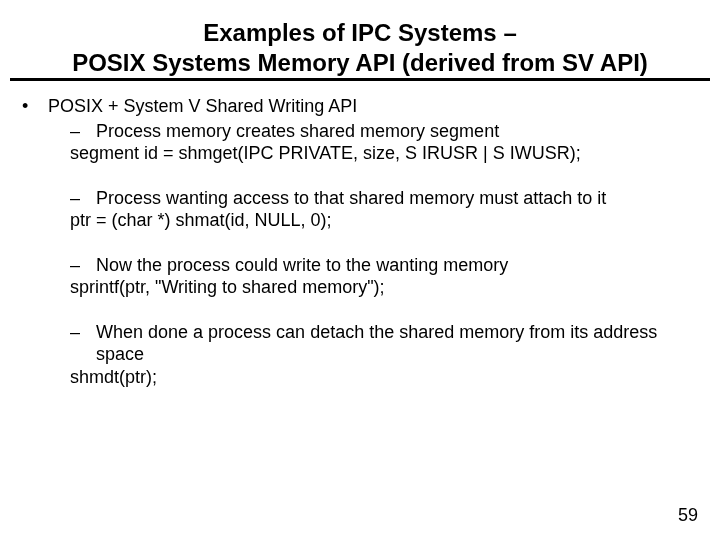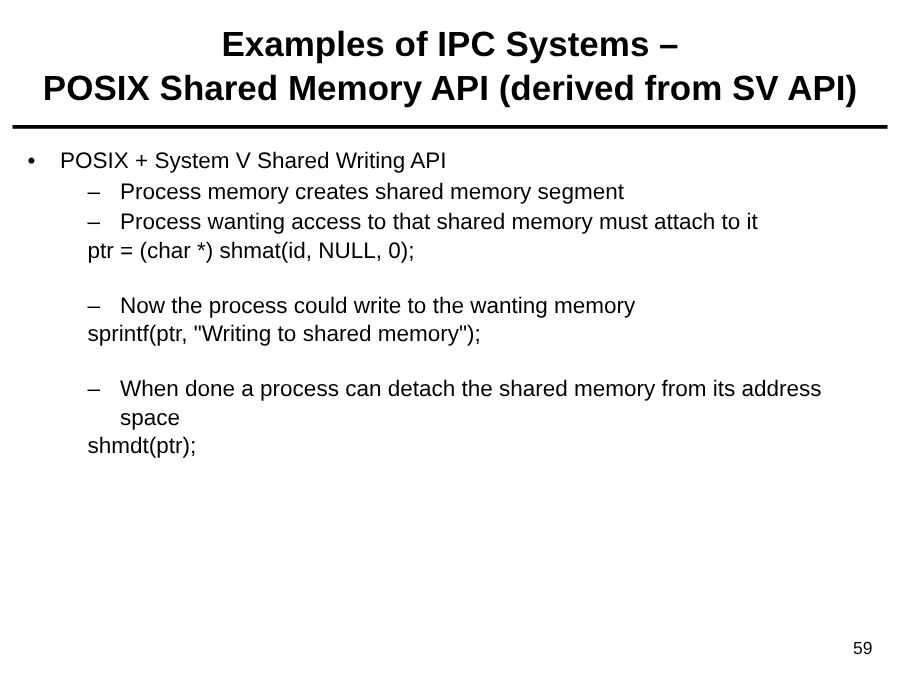--- a/index.html
+++ b/index.html
@@ -7,23 +7,23 @@
     width:720px;height:540px;
     background:#fff;
     font-family:Arial,Helvetica,sans-serif;
     color:#000;
     position:relative;
     box-sizing:border-box;
   }
   .title{
     text-align:center;
     font-weight:bold;
-    font-size:28px;
+    font-size:24px;
     line-height:1.25;
-    padding:18px 20px 12px 20px;
+    padding:18px 20px 0 20px;
   }
   .hr{
     border:none;
     border-top:3px solid #000;
     margin:0 10px 14px 10px;
   }
   .content{
     font-size:18px;
     line-height:1.25;
     padding:0 22px 0 22px;
@@ -41,44 +41,45 @@
   .lvl2 .dash{width:26px;flex:none}
   .code{
     padding-left:48px;
     margin-bottom:36px;
   }
   .code.tight{margin-bottom:22px}
   .pagenum{
     position:absolute;
     right:22px;
     bottom:14px;
-    font-size:14px;
+    font-size:18px;
   }
 </style>
 </head>
 <body>
 
 <div class="title">
   <div>Examples of IPC Systems –</div>
-  <div>POSIX Shared Memory API (derived from SV API)</div>
+  <div>POSIX Systems Memory API (derived from SV API)</div>
 </div>
 
 <hr class="hr">
 
 <div class="content">
 
   <div class="lvl1">
     <span class="bul">•</span>
     <span>POSIX + System V Shared Writing API</span>
   </div>
 
   <div class="lvl2">
     <span class="dash">–</span>
     <span>Process memory creates shared memory segment</span>
   </div>
+  <div class="code tight">segment id = shmget(IPC PRIVATE, size, S IRUSR | S IWUSR);</div>
 
   <div class="lvl2">
     <span class="dash">–</span>
     <span>Process wanting access to that shared memory must attach to it</span>
   </div>
   <div class="code tight">ptr = (char *) shmat(id, NULL, 0);</div>
 
   <div class="lvl2">
     <span class="dash">–</span>
     <span>Now the process could write to the wanting memory</span>

